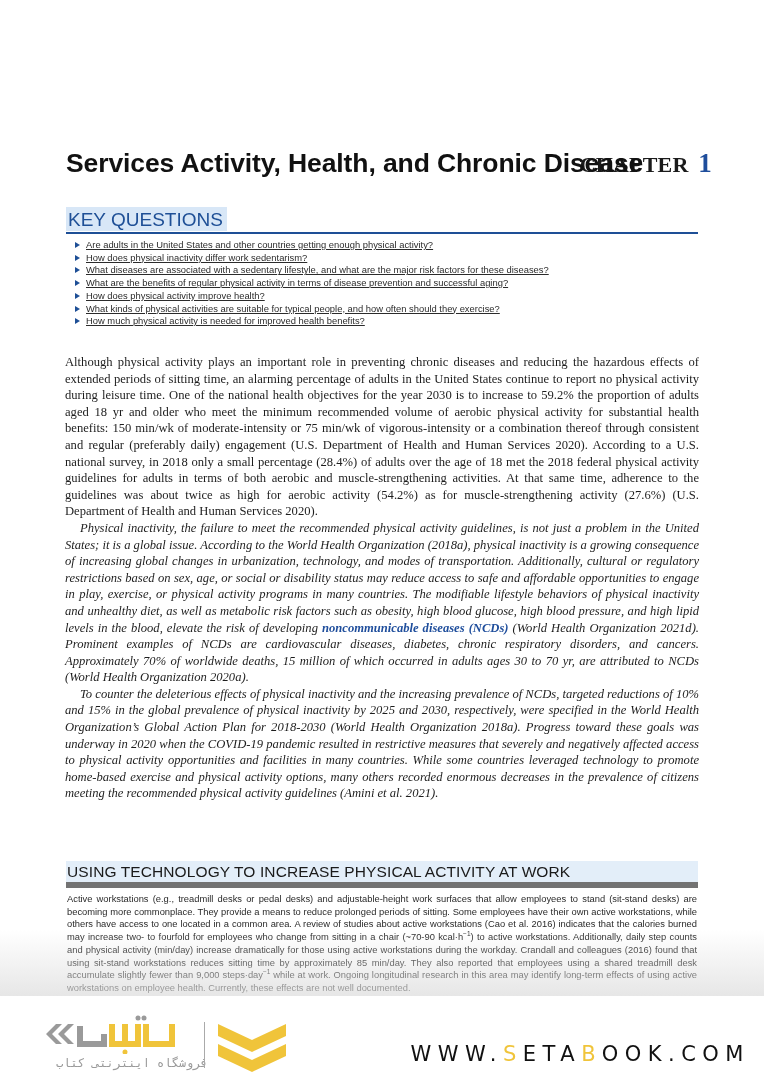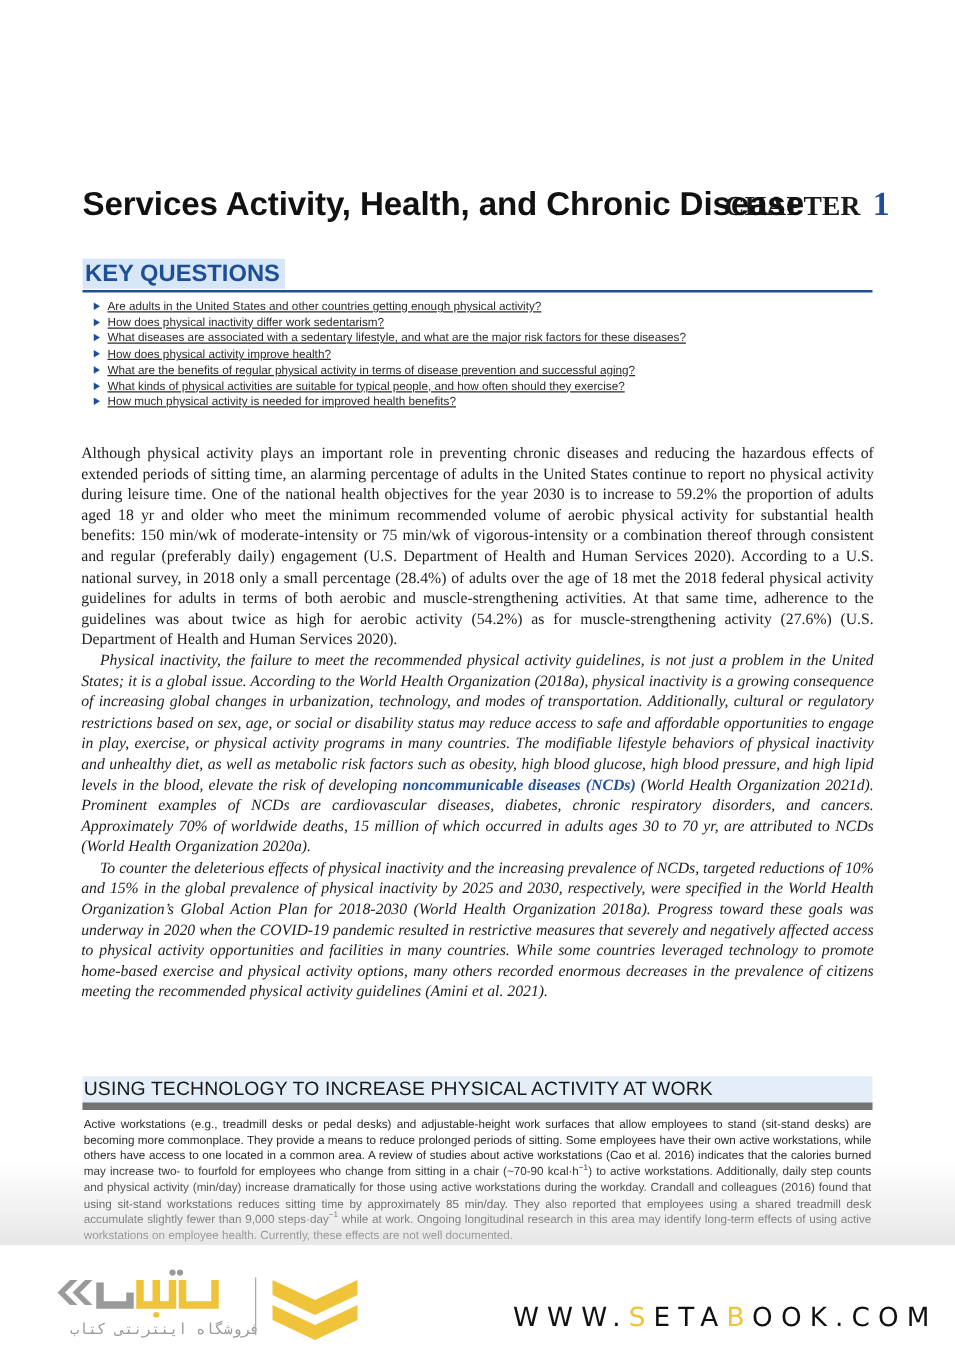--- a/index.html
+++ b/index.html
@@ -21,21 +21,21 @@
   .chapter-title {
     position: absolute; left: 66px; top: 148px;
     font-family: "Liberation Sans", sans-serif; font-weight: bold;
     font-size: 26.5px; color: #111; letter-spacing: -0.1px;
   }
 
   .kq-wrap { position: absolute; left: 66px; top: 207px; width: 632px; }
   .kq-heading-row { position: relative; height: 25px; border-bottom: 2px solid #1e4f96; }
   .kq-heading {
     display: inline-block; background: #d8e7f7; color: #1e4f96;
-    font-family: "Liberation Sans", sans-serif; font-weight: bold;
+    font-family: "Liberation Sans", sans-serif; font-weight: normal;
     font-size: 19px; padding: 1px 4px 0 2px; line-height: 23px;
   }
   .kq-list { list-style: none; margin: 5px 0 0 0; padding: 0 0 0 9px; }
   .kq-list li {
     font-family: "Liberation Sans", sans-serif; font-size: 9.4px; color: #2b2b2b;
     line-height: 12.7px; position: relative; padding-left: 11px; white-space: nowrap; text-decoration: underline;
   }
   .kq-list li .bullet {
     position: absolute; left: 0; top: 3px; width: 0; height: 0;
     border-top: 3.5px solid transparent; border-bottom: 3.5px solid transparent;
@@ -107,22 +107,22 @@
   <div class="chapter-title">Services Activity, Health, and Chronic Disease</div>
 
   <div class="kq-wrap">
     <div class="kq-heading-row">
       <span class="kq-heading">KEY QUESTIONS</span>
     </div>
     <ul class="kq-list">
       <li><span class="bullet"></span><span>Are adults in the United States and other countries getting enough physical activity?</span></li>
       <li><span class="bullet"></span><span>How does physical inactivity differ work sedentarism?</span></li>
       <li><span class="bullet"></span><span>What diseases are associated with a sedentary lifestyle, and what are the major risk factors for these diseases?</span></li>
+      <li><span class="bullet"></span><span>What are the benefits of regular physical activity in terms of disease prevention and successful aging?</span></li>
       <li><span class="bullet"></span><span>How does physical activity improve health?</span></li>
-      <li><span class="bullet"></span><span>What are the benefits of regular physical activity in terms of disease prevention and successful aging?</span></li>
       <li><span class="bullet"></span><span>What kinds of physical activities are suitable for typical people, and how often should they exercise?</span></li>
       <li><span class="bullet"></span><span>How much physical activity is needed for improved health benefits?</span></li>
     </ul>
   </div>
 
   <div class="body-text">
     <p>Although physical activity plays an important role in preventing chronic diseases and reducing the hazardous effects of extended periods of sitting time, an alarming percentage of adults in the United States continue to report no physical activity during leisure time. One of the national health objectives for the year 2030 is to increase to 59.2% the proportion of adults aged 18 yr and older who meet the minimum recommended volume of aerobic physical activity for substantial health benefits: 150 min/wk of moderate-intensity or 75 min/wk of vigorous-intensity or a combination thereof through consistent and regular (preferably daily) engagement (U.S. Department of Health and Human Services 2020). According to a U.S. national survey, in 2018 only a small percentage (28.4%) of adults over the age of 18 met the 2018 federal physical activity guidelines for adults in terms of both aerobic and muscle-strengthening activities. At that same time, adherence to the guidelines was about twice as high for aerobic activity (54.2%) as for muscle-strengthening activity (27.6%) (U.S. Department of Health and Human Services 2020).</p>
     <p><span>Physical inactivity, the failure to meet the recommended physical activity guidelines, is not just a problem in the United States; it is a global issue. According to the World Health Organization (2018a), physical inactivity is a growing consequence of increasing global changes in urbanization, technology, and modes of transportation. Additionally, cultural or regulatory restrictions based on sex, age, or social or disability status may reduce access to safe and affordable opportunities to engage in play, exercise, or physical activity programs in many countries. The modifiable lifestyle behaviors of physical inactivity and unhealthy diet, as well as metabolic risk factors such as obesity, high blood glucose, high blood pressure, and high lipid levels in the blood, elevate the risk of developing </span><span class="keyterm">noncommunicable diseases (NCDs)</span><span> (World Health Organization 2021d). Prominent examples of NCDs are cardiovascular diseases, diabetes, chronic respiratory disorders, and cancers. Approximately 70% of worldwide deaths, 15 million of which occurred in adults ages 30 to 70 yr, are attributed to NCDs (World Health Organization 2020a).</span></p>
     <p>To counter the deleterious effects of physical inactivity and the increasing prevalence of NCDs, targeted reductions of 10% and 15% in the global prevalence of physical inactivity by 2025 and 2030, respectively, were specified in the World Health Organization’s Global Action Plan for 2018-2030 (World Health Organization 2018a). Progress toward these goals was underway in 2020 when the COVID-19 pandemic resulted in restrictive measures that severely and negatively affected access to physical activity opportunities and facilities in many countries. While some countries leveraged technology to promote home-based exercise and physical activity options, many others recorded enormous decreases in the prevalence of citizens meeting the recommended physical activity guidelines (Amini et al. 2021).</p>
   </div>

